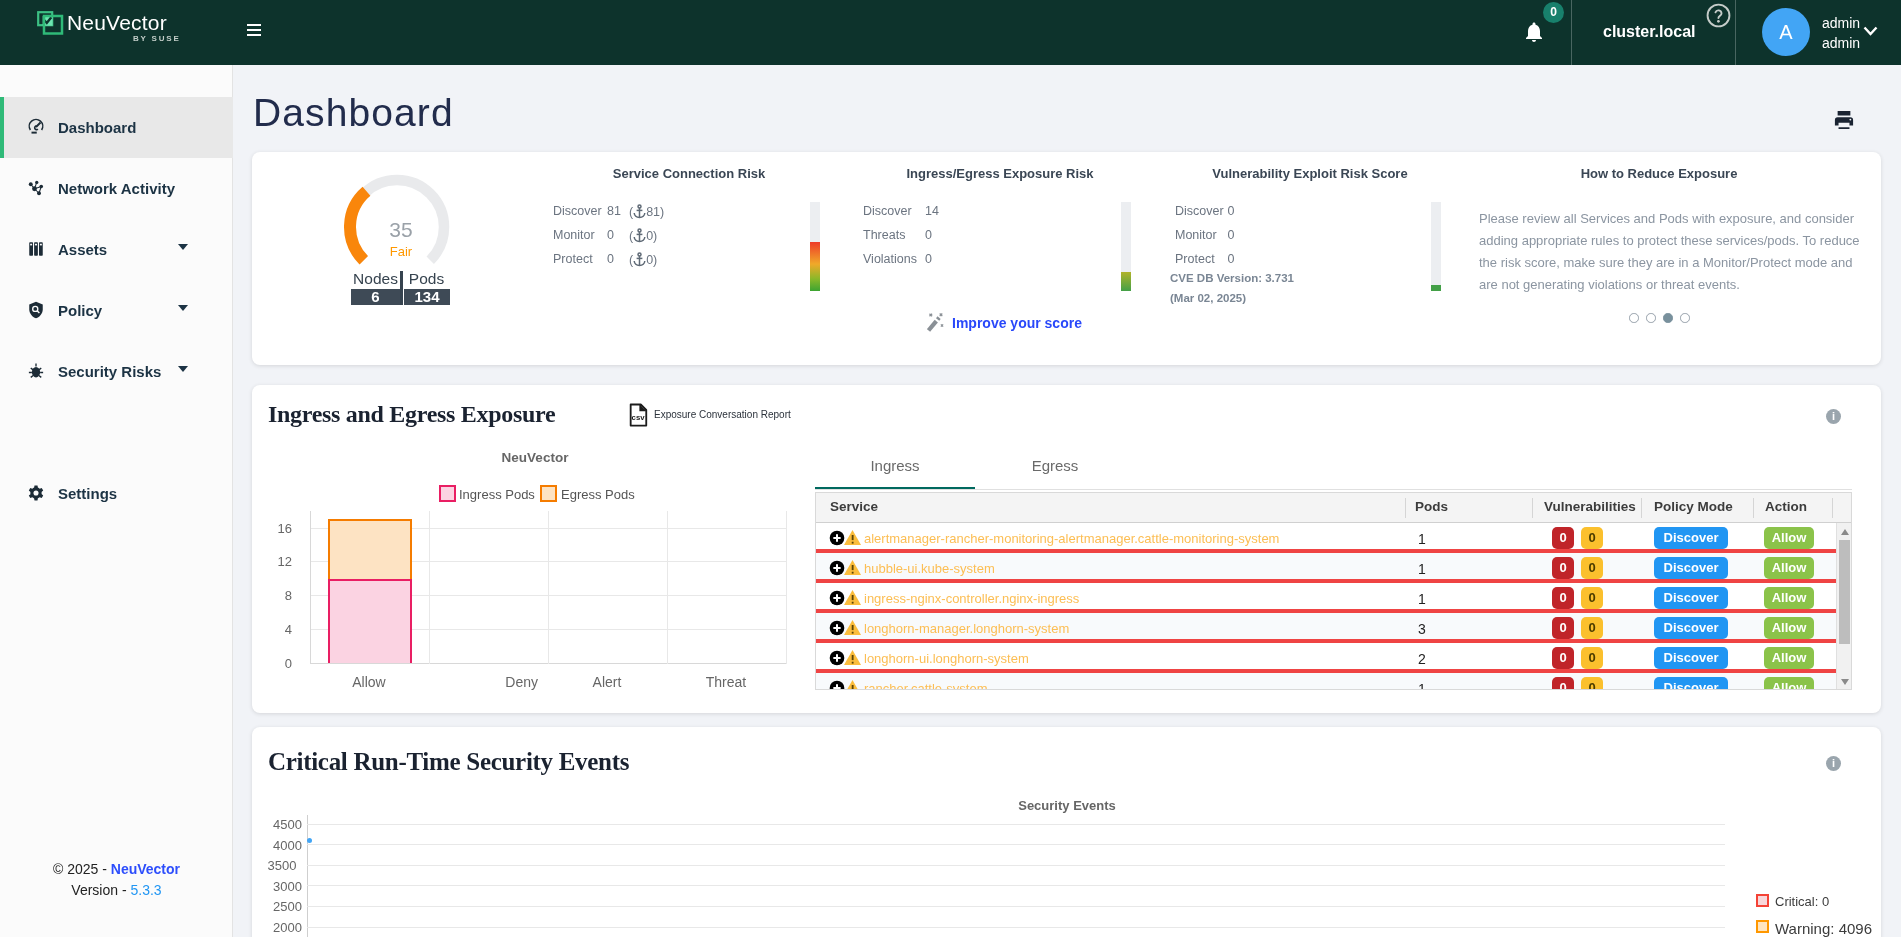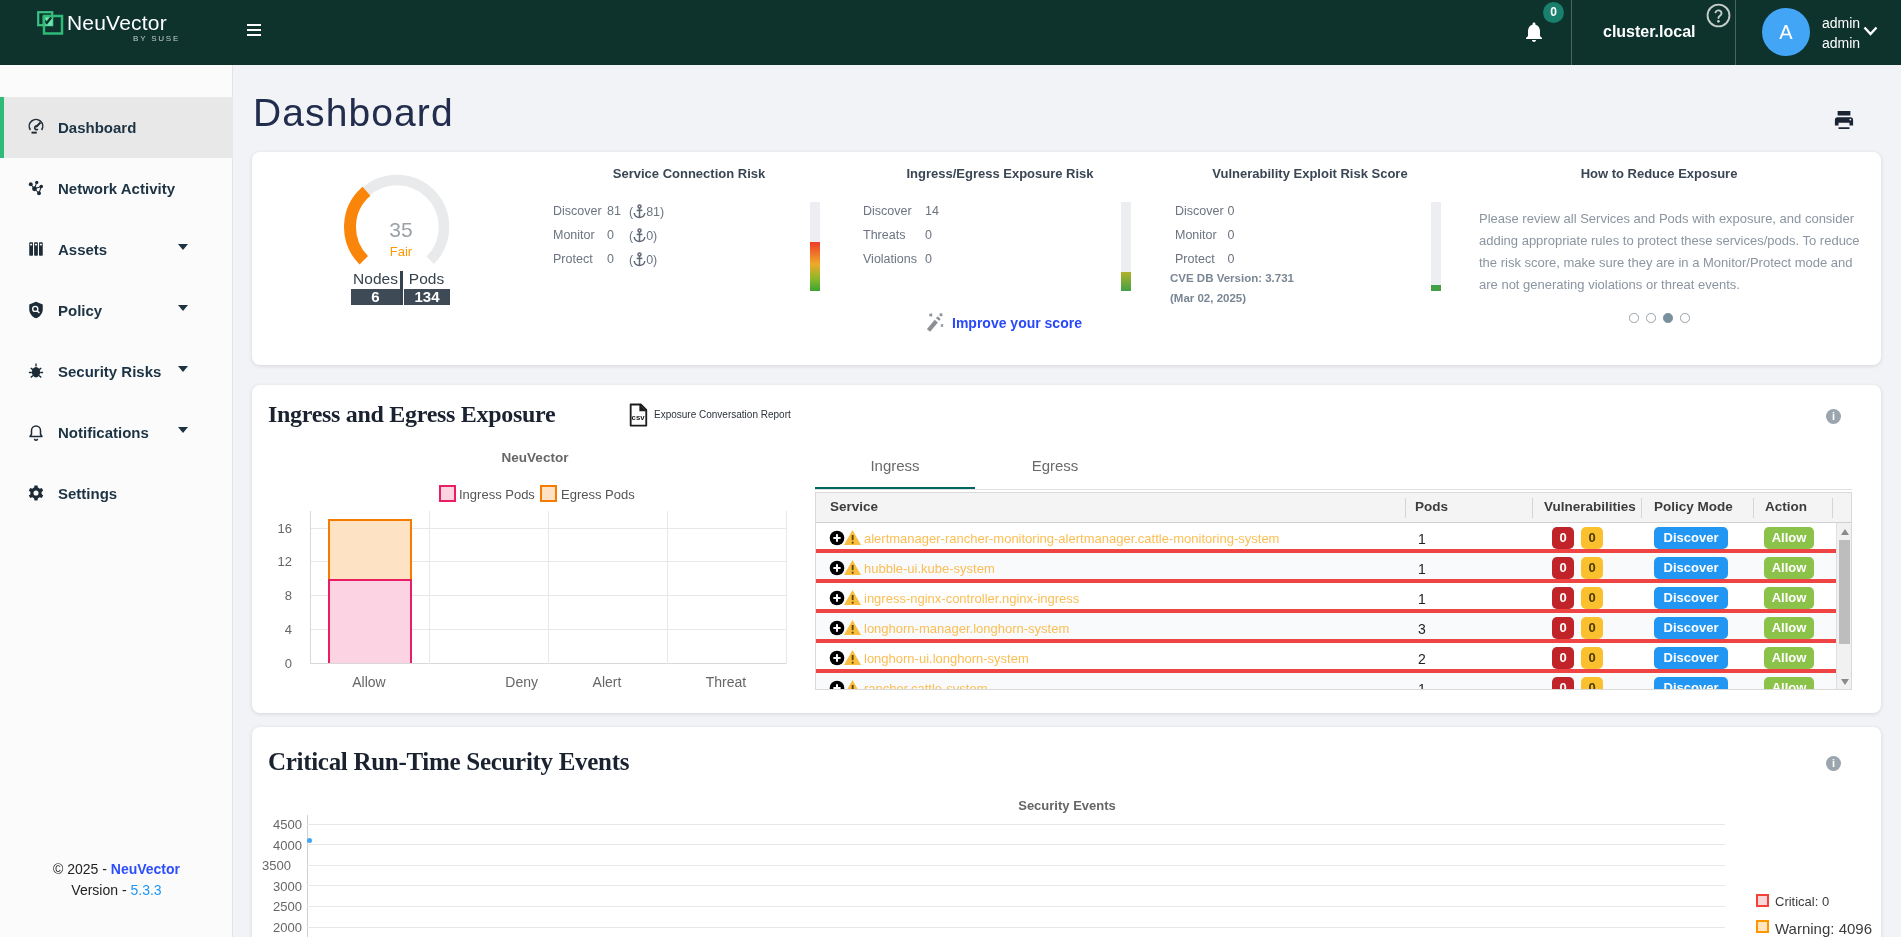--- a/index.html
+++ b/index.html
@@ -2,21 +2,21 @@
 <html><head>
 <meta charset="utf-8">
 <style>
 * { margin:0; padding:0; box-sizing:border-box; }
 html,body { width:1901px; height:937px; overflow:hidden; font-family:"Liberation Sans", sans-serif; background:#f1f3f7; }
 .abs { position:absolute; }
 
 #navbar { position:absolute; left:0; top:0; width:1901px; height:65px; background:#0d332c; z-index:10; }
 #navbar .vdiv { position:absolute; top:0; width:1px; height:65px; background:rgba(255,255,255,0.25); }
 .logo-text { position:absolute; left:67px; top:11px; color:#fff; font-size:21px; font-weight:500; letter-spacing:0.2px; }
-.logo-sub { position:absolute; left:133px; top:34px; color:#c2cdc8; font-size:8px; font-weight:normal; letter-spacing:1.8px; }
+.logo-sub { position:absolute; left:133px; top:34px; color:#c2cdc8; font-size:8px; font-weight:bold; letter-spacing:1.8px; }
 .hamburger { position:absolute; left:247px; top:24px; width:14px; height:12px; }
 .hamburger div { height:2px; background:#fff; margin-bottom:3px; }
 .bell-badge { position:absolute; left:1543px; top:2px; width:21px; height:21px; border-radius:50%; background:#18806c; color:#fff; font-size:12px; font-weight:bold; text-align:center; line-height:21px; }
 .cluster { position:absolute; left:1603px; top:23px; color:#fff; font-size:16px; font-weight:bold; }
 .avatar { position:absolute; left:1762px; top:8px; width:48px; height:48px; border-radius:50%; background:#42a5f5; color:#fff; font-size:20px; text-align:center; line-height:48px; }
 .admin1 { position:absolute; left:1822px; top:15px; color:#fff; font-size:14px; }
 .admin2 { position:absolute; left:1822px; top:35px; color:#fff; font-size:14px; }
 
 #sidebar { position:absolute; left:0; top:65px; width:233px; height:872px; background:#fbfbfb; border-right:1px solid #e3e3e3; }
 .sideitem { position:absolute; left:0; width:233px; height:61px; color:#1c3344; font-size:15px; font-weight:bold; }
@@ -139,28 +139,20 @@
     <div class="caret"></div>
   </div>
   <div class="sideitem" style="top:276px">
     <svg class="icon" viewBox="0 0 24 24" fill="#1c2b36">
       <ellipse cx="12" cy="13.5" rx="5.5" ry="7"></ellipse>
       <path d="M12 2 v4 M5 8 l3 2.5 M19 8 l-3 2.5 M2.5 14 h4 M21.5 14 h-4 M5 20.5 l3.2-2.6 M19 20.5 l-3.2-2.6" stroke="#1c2b36" stroke-width="1.8" fill="none"></path>
     </svg>
     <div class="label">Security Risks</div>
     <div class="caret"></div>
   </div>
-  <div class="sideitem" style="top:337px">
-    <svg class="icon" viewBox="0 0 24 24" fill="none" stroke="#1c2b36" stroke-width="2">
-      <path d="M6 10 a6 6 0 1 1 12 0 v5 l2 3 H4 l2-3 Z" stroke-linejoin="round"></path>
-      <path d="M10 21 a2 2 0 0 0 4 0"></path>
-    </svg>
-    <div class="label">Notifications</div>
-    <div class="caret"></div>
-  </div>
   <div class="sideitem" style="top:398px">
     <svg class="icon" viewBox="0 0 24 24" fill="#1c2b36">
       <path d="M10 2 h4 l.5 2.8 a7.5 7.5 0 0 1 2.4 1.4 l2.7-1 2 3.5 -2.2 1.8 a7.6 7.6 0 0 1 0 2.9 l2.2 1.8 -2 3.5 -2.7-1 a7.5 7.5 0 0 1 -2.4 1.4 L14 22 h-4 l-.5-2.8 a7.5 7.5 0 0 1 -2.4-1.4 l-2.7 1 -2-3.5 2.2-1.8 a7.6 7.6 0 0 1 0-2.9 L2.4 8.7 l2-3.5 2.7 1 a7.5 7.5 0 0 1 2.4-1.4 Z"></path>
       <circle cx="12" cy="12" r="3.4" fill="#fbfbfb"></circle>
     </svg>
     <div class="label">Settings</div>
   </div>
   <div class="side-foot" style="top:796px">© 2025 - <span style="color:#2d4efc;font-weight:bold">NeuVector</span></div>
   <div class="side-foot" style="top:817px">Version - <span style="color:#2196f3">5.3.3</span></div>
 </div>
@@ -408,21 +400,21 @@
         <div class="abs" style="left:4px;bottom:6px;width:0;height:0;border-left:4px solid transparent;border-right:4px solid transparent;border-top:6px solid #8a8a8a"></div>
       </div>
     </div>
   </div>
   <div class="card" id="card3">
     <div class="cardtitle" style="left:16px;top:21px;font-size:25px">Critical Run-Time Security Events</div>
     <div class="info-i" style="left:1574px;top:29px">i</div>
     <div class="charttitle" style="left:715px;top:71px;width:200px;text-align:center;font-size:13px">Security Events</div>
     <div class="axlabel" style="left:10px;top:90px;width:40px;text-align:right">4500</div>
     <div class="axlabel" style="left:10px;top:110.6px;width:40px;text-align:right">4000</div>
-    <div class="axlabel" style="left:10px;top:131.2px;width:40px;text-align:left">3500</div>
+    <div class="axlabel" style="left:10px;top:131.2px;width:40px;text-align:center">3500</div>
     <div class="axlabel" style="left:10px;top:151.8px;width:40px;text-align:right">3000</div>
     <div class="axlabel" style="left:10px;top:172.4px;width:40px;text-align:right">2500</div>
     <div class="axlabel" style="left:10px;top:193px;width:40px;text-align:right">2000</div>
     <div class="gridline" style="left:55px;top:88px;width:1px;height:187px;background:#cfcfcf"></div>
     <div class="gridline" style="left:55px;top:96.5px;width:1418px;height:1px"></div>
     <div class="gridline" style="left:55px;top:117.1px;width:1418px;height:1px"></div>
     <div class="gridline" style="left:55px;top:137.7px;width:1418px;height:1px"></div>
     <div class="gridline" style="left:55px;top:158.3px;width:1418px;height:1px"></div>
     <div class="gridline" style="left:55px;top:178.9px;width:1418px;height:1px"></div>
     <div class="gridline" style="left:55px;top:199.5px;width:1418px;height:1px"></div>

